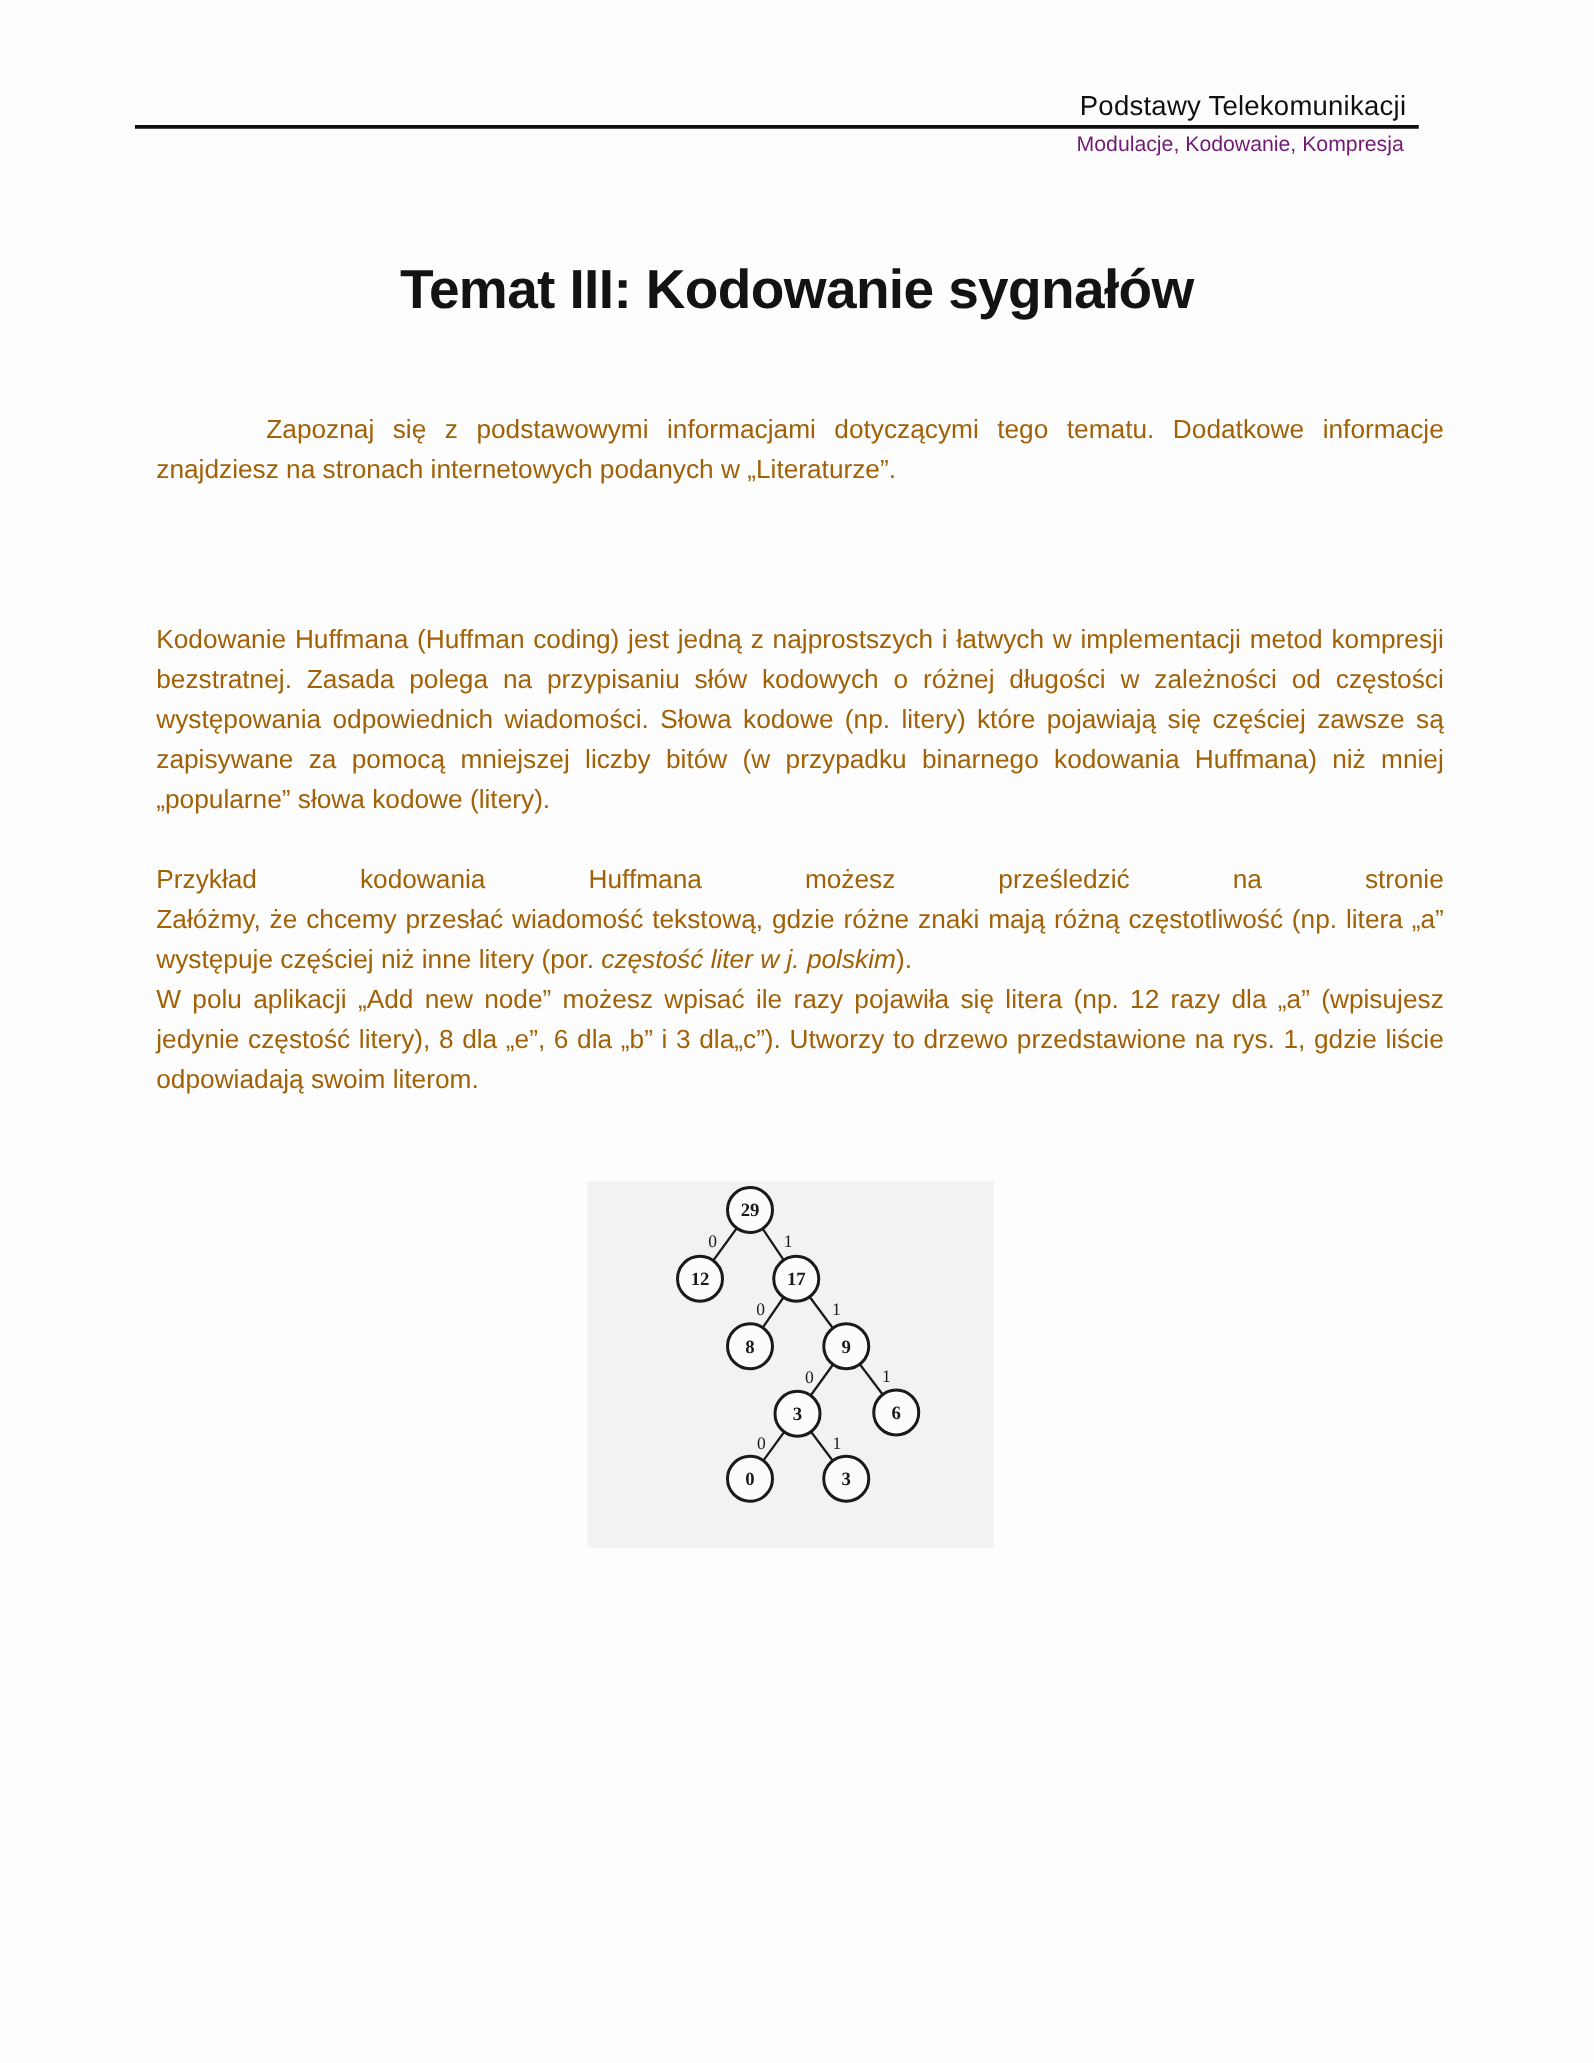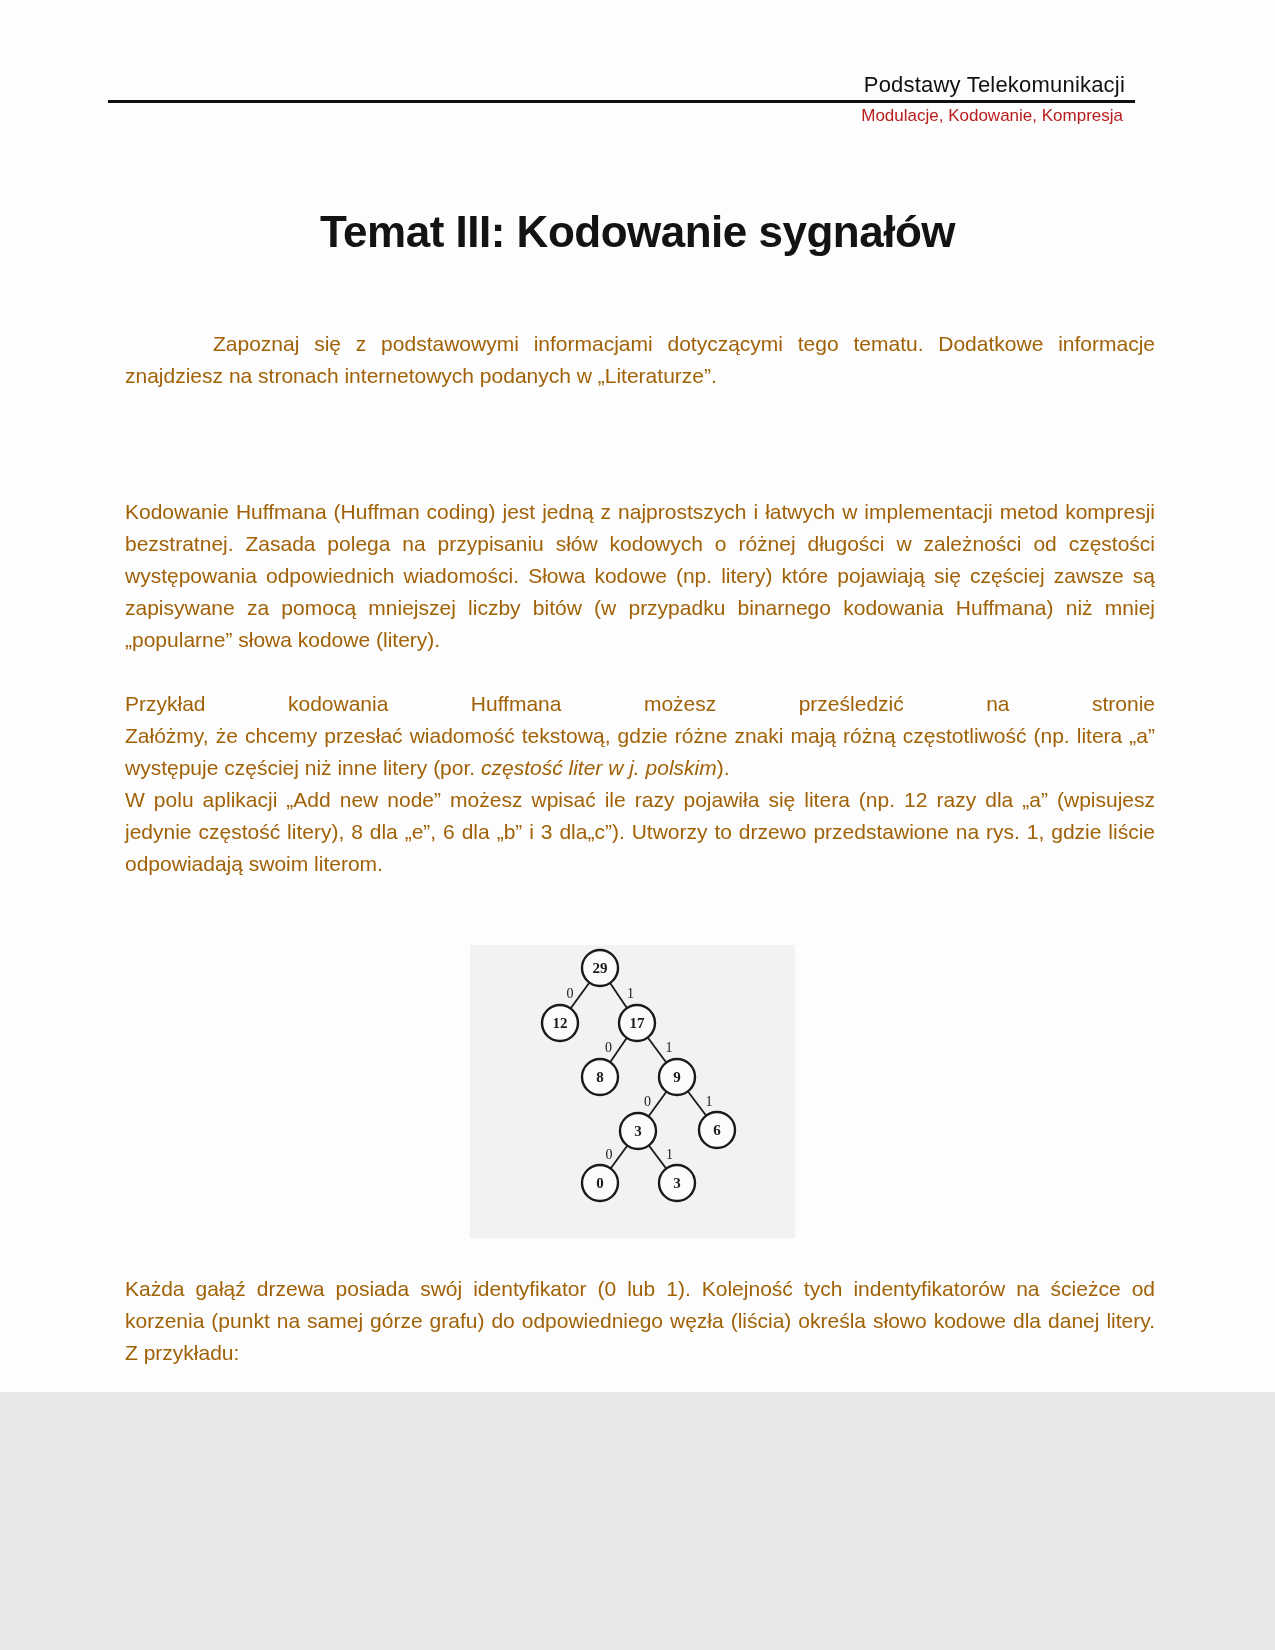--- a/index.html
+++ b/index.html
@@ -3,21 +3,21 @@
 <meta charset="utf-8">
 <style>
   html,body{margin:0;padding:0;}
   body{
     background:#e8e8e8;
     font-family:"Liberation Sans", sans-serif;
   }
   .page{
     position:relative;
     width:1275px;
-    height:1392px;
+    height:1650px;
     margin:0 auto;
     background:#fdfdfd;
     color:#151515;
     overflow:hidden;
   }
   
   .hdr-course{
     position:absolute;
     top:72px; right:150px;
     font-size:22px;
@@ -27,21 +27,21 @@
   .hdr-rule{
     position:absolute;
     top:100px; left:108px;
     width:1027px; height:3px;
     background:#101010;
   }
   .hdr-sub{
     position:absolute;
     top:106px; right:152px;
     font-size:17px;
-    color:#b91c1c;
+    color:#701a75;
     margin-left:36px;
   }
   
   .doc-title{
     position:absolute;
     top:207px; left:0;
     width:1275px;
     margin:0;
     text-align:center;
     font-size:44px;
@@ -154,17 +154,14 @@
         <text x="168" y="191" text-anchor="middle" font-family="&quot;Liberation Serif&quot;, serif" font-size="15" font-weight="bold" fill="#1a1a1a">3</text>
         <circle cx="247" cy="185" r="18" fill="#fcfcfb" stroke="#1a1a1a" stroke-width="2.4"></circle>
         <text x="247" y="190" text-anchor="middle" font-family="&quot;Liberation Serif&quot;, serif" font-size="15" font-weight="bold" fill="#1a1a1a">6</text>
         <circle cx="130" cy="238" r="18" fill="#fcfcfb" stroke="#1a1a1a" stroke-width="2.4"></circle>
         <text x="130" y="243" text-anchor="middle" font-family="&quot;Liberation Serif&quot;, serif" font-size="15" font-weight="bold" fill="#1a1a1a">0</text>
         <circle cx="207" cy="238" r="18" fill="#fcfcfb" stroke="#1a1a1a" stroke-width="2.4"></circle>
         <text x="207" y="243" text-anchor="middle" font-family="&quot;Liberation Serif&quot;, serif" font-size="15" font-weight="bold" fill="#1a1a1a">3</text>
       </svg>
   </div>
 
-  <div class="body-block closing">
-    <p>Każda gałąź drzewa posiada swój identyfikator (0 lub 1). Kolejność tych indentyfikatorów na ścieżce od korzenia (punkt na samej górze grafu) do odpowiedniego węzła (liścia) określa słowo kodowe dla danej litery. Z przykładu:</p>
-  </div>
 
 </div>
 
 </body></html>

